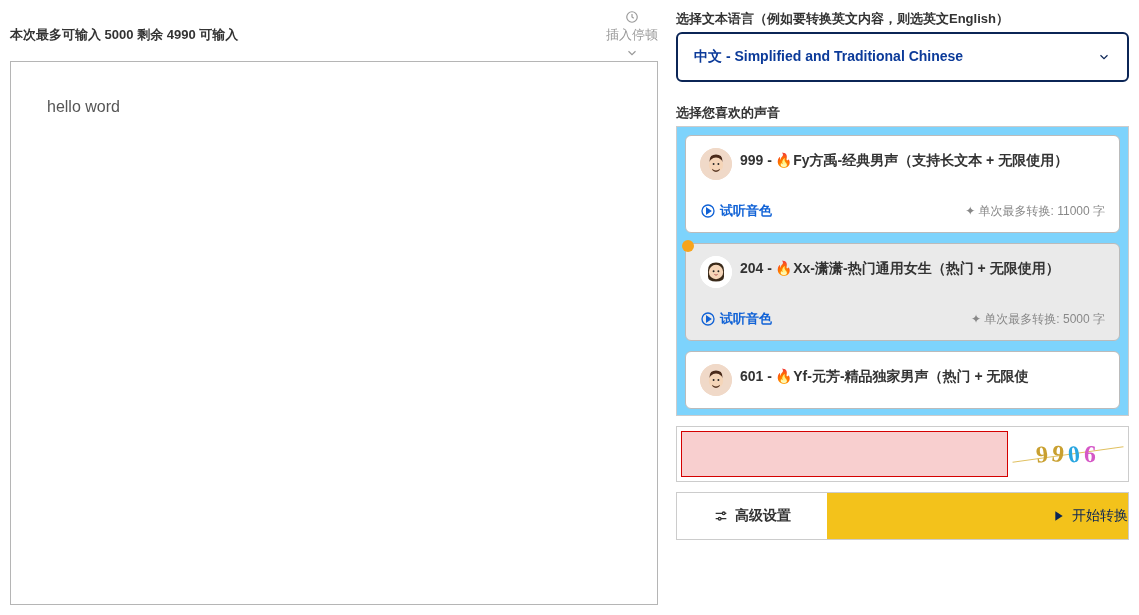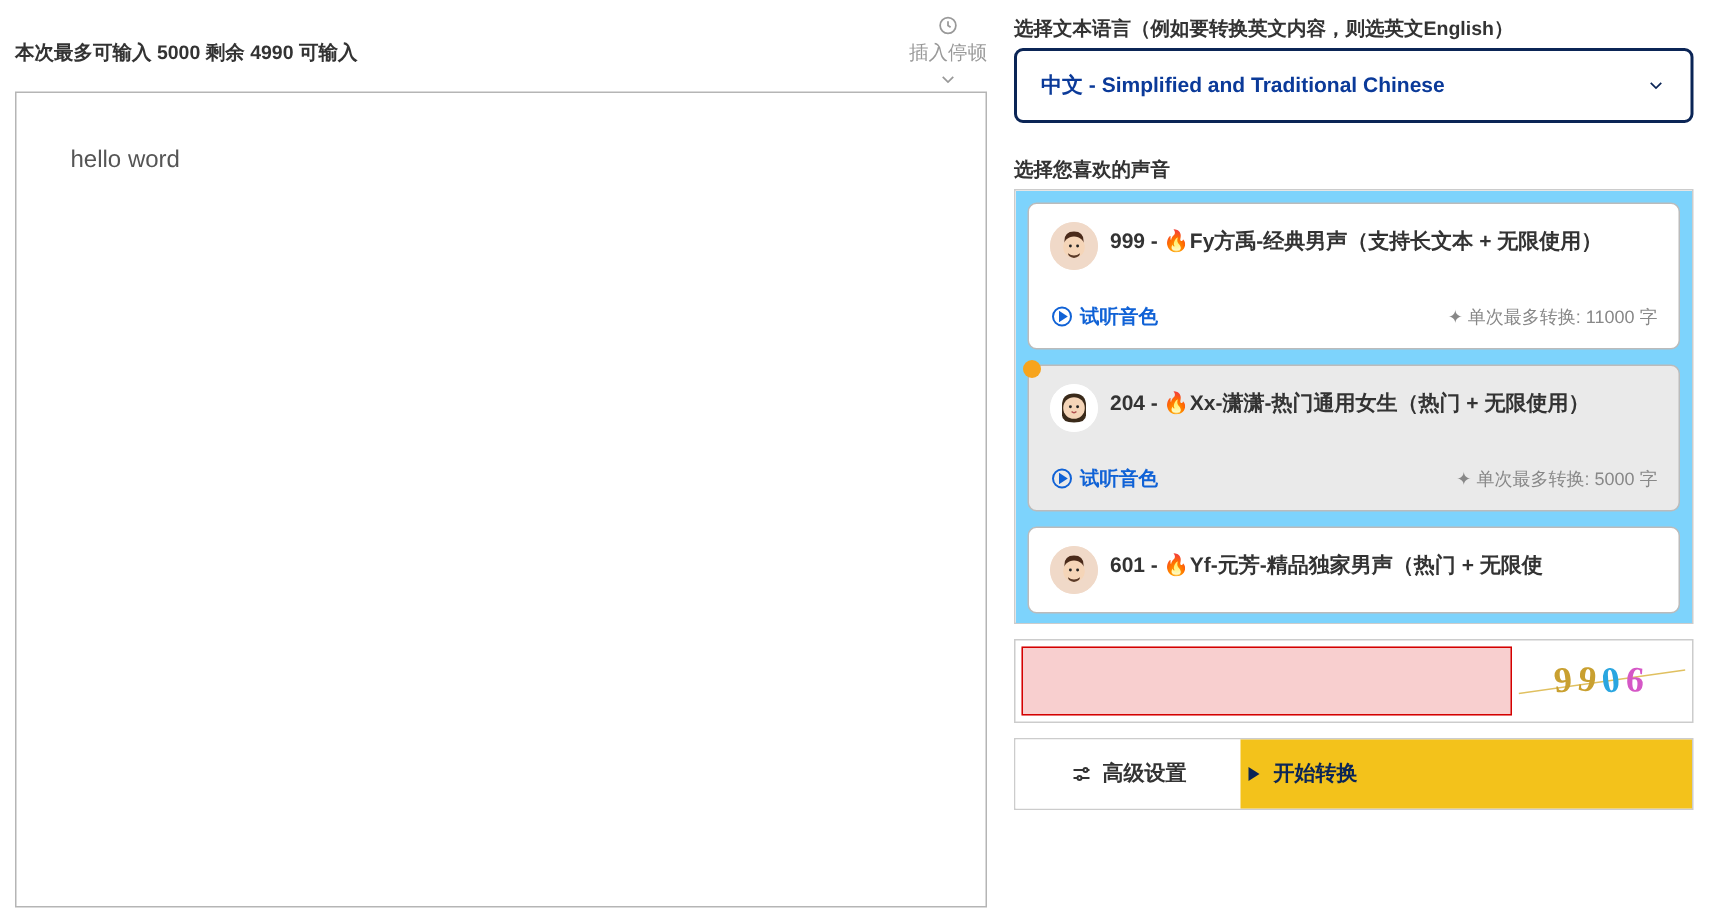--- a/index.html
+++ b/index.html
@@ -41,21 +41,21 @@
 .captcha-img { width: 112px; display: flex; align-items: center; justify-content: center; font-family: Georgia, serif; font-size: 24px; font-weight: bold; letter-spacing: 4px; background: #fff; position: relative; overflow: hidden; }
 .captcha-img span:nth-child(1){ color:#c9a030; transform: rotate(-5deg); }
 .captcha-img span:nth-child(2){ color:#c9a030; transform: rotate(8deg); }
 .captcha-img span:nth-child(3){ color:#2aa6e0; transform: rotate(-6deg); }
 .captcha-img span:nth-child(4){ color:#d557c6; transform: rotate(4deg); }
 .captcha-img::before { content:""; position:absolute; left:0; right:0; top:50%; border-top:1px solid #e0c060; transform: rotate(-8deg); }
 
 .button-row { display: flex; border: 1px solid #ccc; }
 .adv-btn { flex: 0 0 150px; background: #fff; color: #333; font-weight: 700; padding: 14px 0; display: flex; align-items: center; justify-content: center; gap: 6px; cursor: pointer; font-size: 14px; }
 .adv-btn svg { width: 16px; height: 16px; }
-.convert-btn { flex: 1; background: #f3c21b; color: #0b2556; font-weight: 700; padding: 13px 0; display: flex; align-items: center; justify-content: flex-start; gap: 6px; cursor: pointer; font-size: 14px; }
+.convert-btn { flex: 1; background: #f3c21b; color: #0b2556; font-weight: 400; padding: 13px 0; display: flex; align-items: center; justify-content: flex-end; gap: 6px; cursor: pointer; font-size: 14px; }
 .convert-btn svg { width: 16px; height: 16px; fill: #0b2556; }
 
 ::-webkit-scrollbar { width: 14px; }
 ::-webkit-scrollbar-track { background: #f0f0f0; }
 ::-webkit-scrollbar-thumb { background: #c0c0c0; }
 </style>
 </head>
 <body>
 
 <div class="container">

